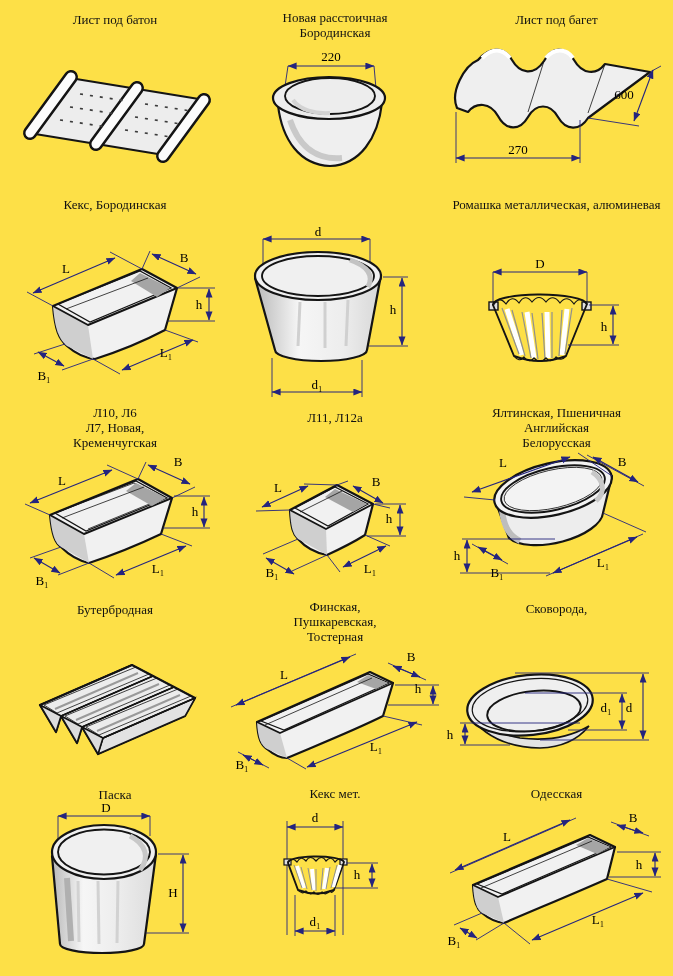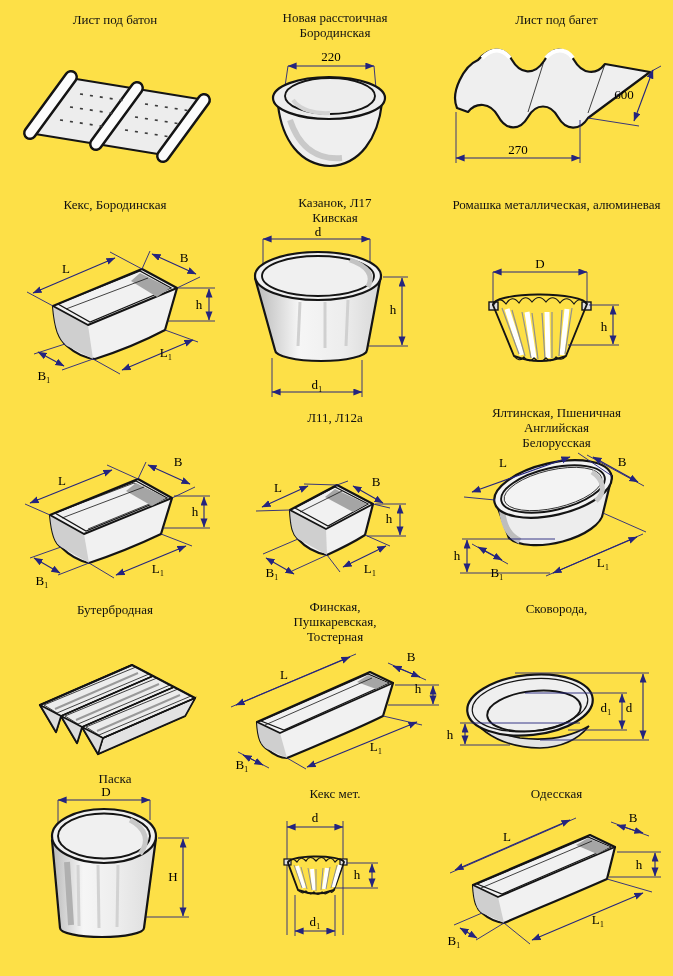--- a/index.html
+++ b/index.html
@@ -128,24 +128,20 @@
       <line class="dim" x1="38" y1="162" x2="64" y2="176" marker-start="url(#ar3)" marker-end="url(#ar3)"></line>
       <text class="dl" x="44" y="190">B₁</text>
       <line class="ext" x1="93" y1="169" x2="120" y2="184"></line>
       <line class="ext" x1="165" y1="140" x2="198" y2="152"></line>
       <line class="dim" x1="122" y1="180" x2="193" y2="150" marker-start="url(#ar3)" marker-end="url(#ar3)"></line>
       <text class="dl" x="166" y="167">L₁</text>
     </svg>
   </div>
 
   <div class="cell" style="left:230px;top:190px;width:210px;height:210px">
-    <div class="title" style="top:5px">
-      <div>Казанок, Л17</div>
-      <div>Кивская</div>
-    </div>
     <svg width="210" height="210" viewBox="0 0 210 210">
       <defs>
         <marker id="ar4" markerWidth="10" markerHeight="8" refX="8.6" refY="3.5" orient="auto-start-reverse" markerUnits="userSpaceOnUse">
             <path d="M0,0L9,3.5L0,7Z" fill="#24247e"></path>
           </marker>
         <linearGradient id="gradKaz" x1="0" y1="0" x2="1" y2="0">
           <stop offset="0" stop-color="#b9b9b9"></stop>
             <stop offset="0.35" stop-color="#f6f6f6"></stop>
           <stop offset="0.7" stop-color="#ededed"></stop>
             <stop offset="1" stop-color="#d7d7d7"></stop>
@@ -211,20 +207,25 @@
       <path class="thin" d="M53,116 Q59,105 66,114 Q72,104 79,113 Q85,103 92,112 Q99,103 106,112 Q113,103 120,113 Q127,104 134,114 Q140,105 147,115"></path>
       <path class="thin" d="M74,166 Q79,173 84,167 Q89,174 94,168 Q100,175 106,168 Q111,174 116,167 Q121,172 126,166"></path>
       <line class="ext" x1="149" y1="115" x2="179" y2="115"></line>
       <line class="ext" x1="128" y1="155" x2="179" y2="155"></line>
       <line class="dim" x1="173" y1="116" x2="173" y2="154" marker-start="url(#ar5)" marker-end="url(#ar5)"></line>
       <text class="dl" x="164" y="141">h</text>
     </svg>
   </div>
 
   <div class="cell" style="left:0;top:400px;width:230px;height:195px">
+    <div class="title" style="top:5px">
+      <div>Л10, Л6</div>
+      <div>Л7, Новая,</div>
+      <div>Кременчугская</div>
+    </div>
     <svg width="230" height="195" viewBox="0 0 230 195">
       <defs>
           <marker id="ar6" markerWidth="10" markerHeight="8" refX="8.6" refY="3.5" orient="auto-start-reverse" markerUnits="userSpaceOnUse">
             <path d="M0,0L9,3.5L0,7Z" fill="#24247e"></path>
           </marker>
         </defs>
       <path class="out" d="M50,115 C52,135 55,143 61,147 C70,156 80,161 89,163 C113,155 140,144 161,134 L172,98 L138,79 Z" fill="#f1f1f1"></path>
       <path d="M50,115 L84,134 L89,163 L61,147 C55,143 52,135 50,115 Z" fill="#cfcfcf" stroke="none"></path>
       <path class="mid" d="M50,115 L84,134 L172,98"></path>
       <path class="thin" d="M55,113 L136,81 L167,98 L86,131 Z" fill="#ececec"></path>
@@ -415,21 +416,21 @@
       <line class="ext" x1="100" y1="145" x2="209" y2="145"></line>
       <line class="dim" x1="203" y1="79" x2="203" y2="144" marker-start="url(#ar11)" marker-end="url(#ar11)"></line>
       <text class="dl" x="189" y="117">d</text>
       <line class="ext" x1="85" y1="98" x2="187" y2="98"></line>
       <line class="ext" x1="128" y1="135" x2="187" y2="135"></line>
       <line class="dim" x1="182" y1="99" x2="182" y2="134" marker-start="url(#ar11)" marker-end="url(#ar11)"></line>
       <text class="dl" x="166" y="117">d₁</text>
     </svg>
   </div>
 
-  <div class="cell" style="left:0;top:770px;width:230px;height:191px">
+  <div class="cell" style="left:0;top:786px;width:230px;height:191px">
     <div class="title" style="top:1px">
       <div>Паска</div>
     </div>
     <svg width="230" height="191" viewBox="0 0 230 191">
       <defs>
         <marker id="ar12" markerWidth="10" markerHeight="8" refX="8.6" refY="3.5" orient="auto-start-reverse" markerUnits="userSpaceOnUse">
             <path d="M0,0L9,3.5L0,7Z" fill="#24247e"></path>
           </marker>
         <linearGradient id="gradPaska" x1="0" y1="0" x2="1" y2="0">
           <stop offset="0" stop-color="#b9b9b9"></stop>

